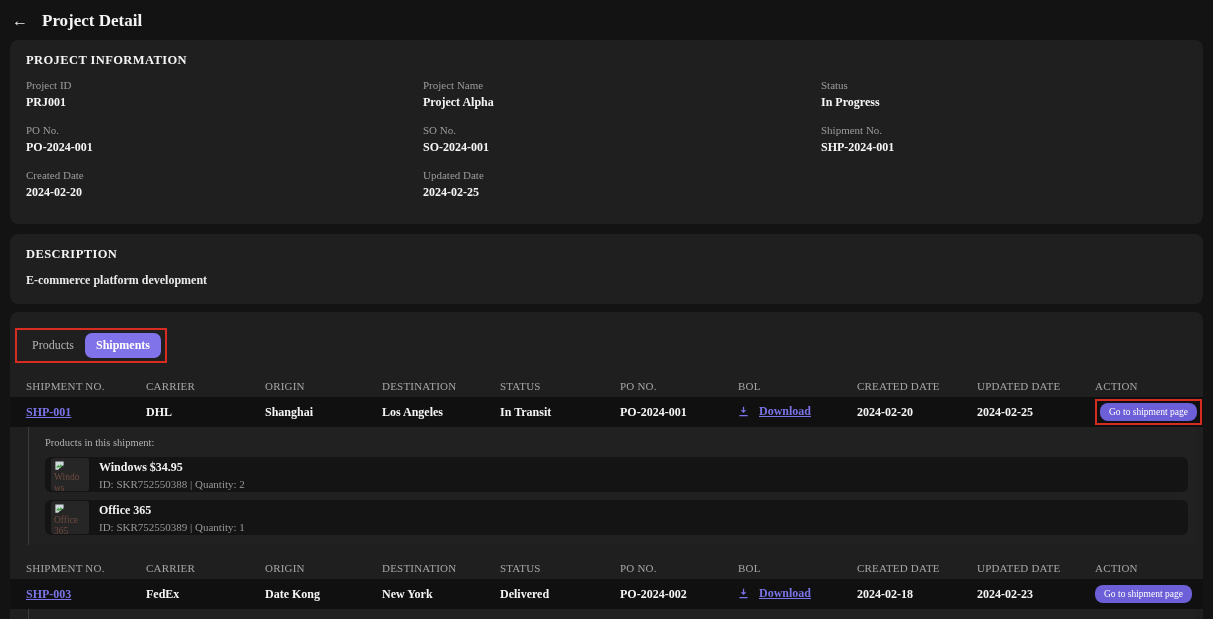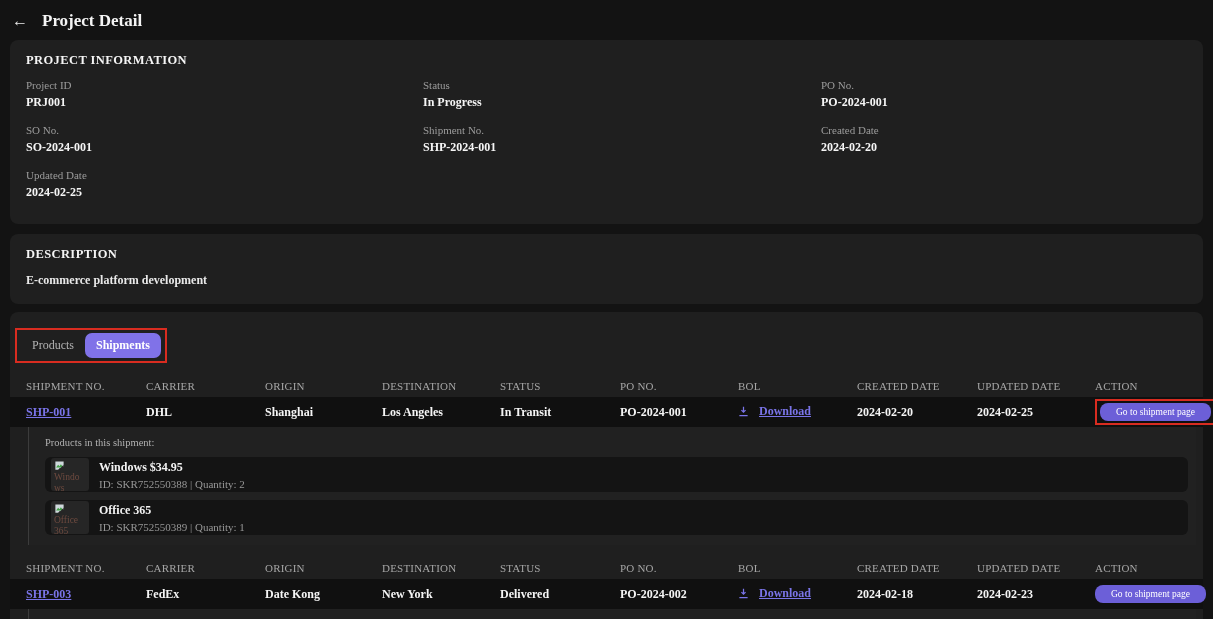--- a/index.html
+++ b/index.html
@@ -36,21 +36,21 @@
   .tab { font-size:12px; padding:5px 11px; color:#b3b3b3; cursor:pointer; border-radius:7px; }
   .tab.active { background:#8072e8; color:#ffffff; font-weight:600; }
 
   .ship-grid { display:grid; grid-template-columns:120px 119px 117px 118px 120px 118px 119px 120px 118px minmax(0,1fr); align-items:center; padding-left:16px; }
   .thead { margin-top:12px; padding-top:5px; padding-bottom:5px; }
   .th { font-size:11px; color:#a6a6a6; letter-spacing:.2px; }
   .trow { background:#101010; height:30px; font-weight:700; font-size:12px; color:#f5f5f5; }
   .ship-link { color:#7a74e8; text-decoration:underline; font-weight:700; cursor:pointer; }
   .bol-link { color:#7a74e8; text-decoration:underline; font-weight:600; cursor:pointer; display:inline-flex; align-items:center; gap:10px; }
   .dl-ico { width:11px; height:11px; display:inline-block; }
-  .action-btn { background:#6c5fd8; color:#ffffff; border:none; border-radius:8px; font-family:"Liberation Serif", serif; font-size:9.5px; padding:4px 16px; cursor:pointer; white-space:nowrap; }
+  .action-btn { background:#6c5fd8; color:#ffffff; border:none; border-radius:8px; font-family:"Liberation Serif", serif; font-size:9.5px; padding:4px 9px; cursor:pointer; white-space:nowrap; }
   .btn-annotation { display:inline-block; border:2px solid #d92c20; padding:2px 3px; }
 
   
   .expanded { margin-left:18px; margin-right:7px; background:#212121; border-left:1px solid #3c3c3c; padding:7px 8px 10px 16px; }
   .products-label { font-size:10.5px; color:#b2b2b2; margin:3px 0 9px 0; }
   .product-card { background:#141414; border-radius:6px; height:35px; display:flex; align-items:center; gap:10px; padding-left:6px; margin-bottom:8px; overflow:hidden; }
   .product-card:last-child { margin-bottom:0; }
   .thumb { width:38px; height:33px; background:#262626; border-radius:3px; overflow:hidden; padding:2px 3px; flex:none; }
   .thumb-alt { font-size:9.5px; color:#6e4a3f; line-height:1.15; word-break:break-word; }
   .broken-ico { width:11px; height:11px; display:block; margin-bottom:1px; }
@@ -67,20 +67,24 @@
 </div>
 
 <div class="card card-pad">
   <div class="card-heading">PROJECT INFORMATION</div>
   <div class="info-grid">
     <div class="field">
       <div class="field-label">Project ID</div>
       <div class="field-value">PRJ001</div>
     </div>
     <div class="field">
+      <div class="field-label">Project Name</div>
+      <div class="field-value">Project Alpha</div>
+    </div>
+    <div class="field">
       <div class="field-label">Status</div>
       <div class="field-value">In Progress</div>
     </div>
     <div class="field">
       <div class="field-label">PO No.</div>
       <div class="field-value">PO-2024-001</div>
     </div>
     <div class="field">
       <div class="field-label">SO No.</div>
       <div class="field-value">SO-2024-001</div>

